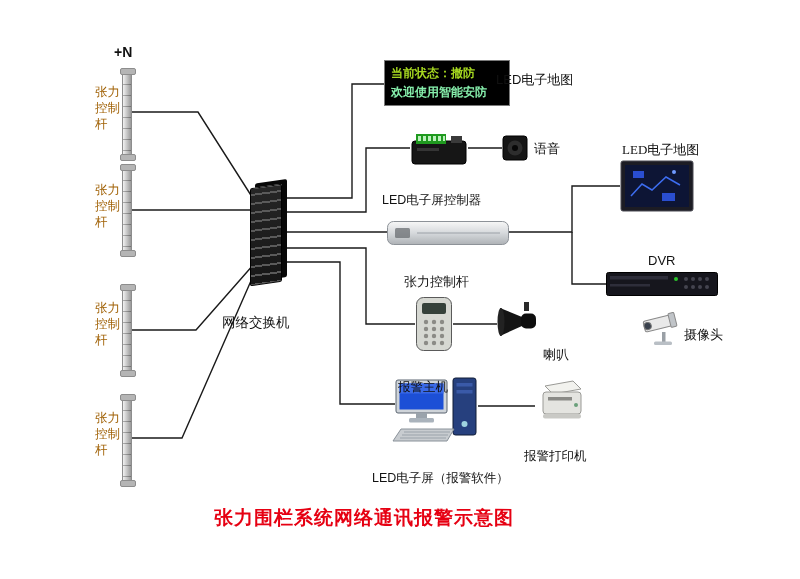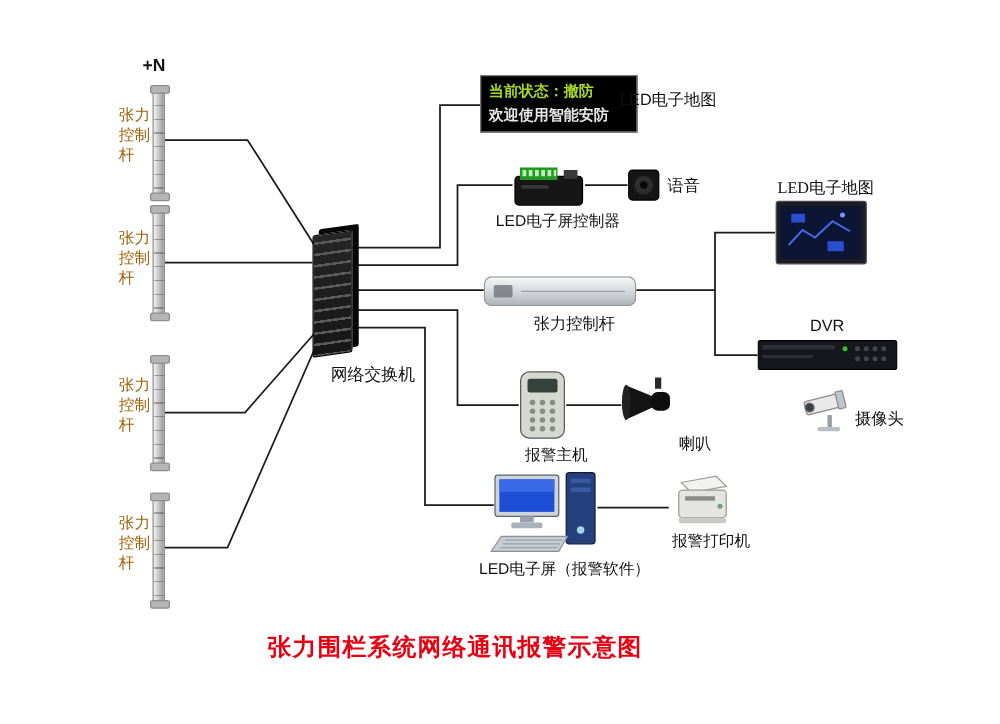--- a/index.html
+++ b/index.html
@@ -3,21 +3,21 @@
 <meta charset="utf-8">
 <style>
   html,body{margin:0;padding:0;background:#ffffff;}
   .canvas{
     position:relative;width:800px;height:579px;background:#ffffff;overflow:hidden;
     font-family:"Liberation Sans",sans-serif;color:#111;
   }
   .wires{position:absolute;left:0;top:0;z-index:0;}
   .wires path{stroke:#1a1a1a;stroke-width:1.4;fill:none;}
   .lbl{position:absolute;z-index:2;font-size:13px;color:#111;white-space:nowrap;}
-  .lbl.c{text-align:right;white-space:normal;}
+  .lbl.c{text-align:left;white-space:normal;margin-top:23px;}
   .bold{font-weight:bold;}
   .vlabel{
     position:absolute;z-index:2;width:28px;font-size:12.5px;line-height:16px;
     word-break:break-all;color:#a16207;
   }
   
   .pole{
     position:absolute;z-index:1;width:10px;height:85px;border-radius:2px;
     background-image:
       repeating-linear-gradient(to bottom, rgba(0,0,0,.28) 0 1px, rgba(255,255,255,0) 1px 11px),
@@ -84,21 +84,21 @@
   <div class="vlabel" style="left:95px;top:84px;">张力控制杆</div>
   <div class="vlabel" style="left:95px;top:182px;">张力控制杆</div>
   <div class="vlabel" style="left:95px;top:300px;">张力控制杆</div>
   <div class="vlabel" style="left:95px;top:410px;">张力控制杆</div>
 
   <div class="switch" style="left:250px;top:186px;"></div>
   <div class="lbl c" style="left:222px;top:291px;width:110px;font-size:13.5px;">网络交换机</div>
 
   <div class="ledscreen" style="left:384px;top:60px;">
     <div style="color: rgb(166, 216, 32);">当前状态：撤防</div>
-    <div style="color: #e5e5e5; font-family: Liberation Serif, serif;">欢迎使用智能安防</div>
+    <div style="color: #86efac; font-family: Liberation Serif, serif;">欢迎使用智能安防</div>
   </div>
   <div class="lbl" style="left:496px;top:71px;">LED电子地图</div>
 
   <svg class="dev" style="left:410px;top:126px;" width="58" height="42" viewBox="0 0 58 42">
     <rect x="2" y="15" width="54" height="23" rx="3" fill="#161616" stroke="#000"></rect>
     <rect x="6" y="8" width="30" height="10" fill="#1f9a1f"></rect>
     <g fill="#bdf0bd">
       <rect x="8" y="10" width="3" height="5"></rect>
         <rect x="13" y="10" width="3" height="5"></rect>
       <rect x="18" y="10" width="3" height="5"></rect>

